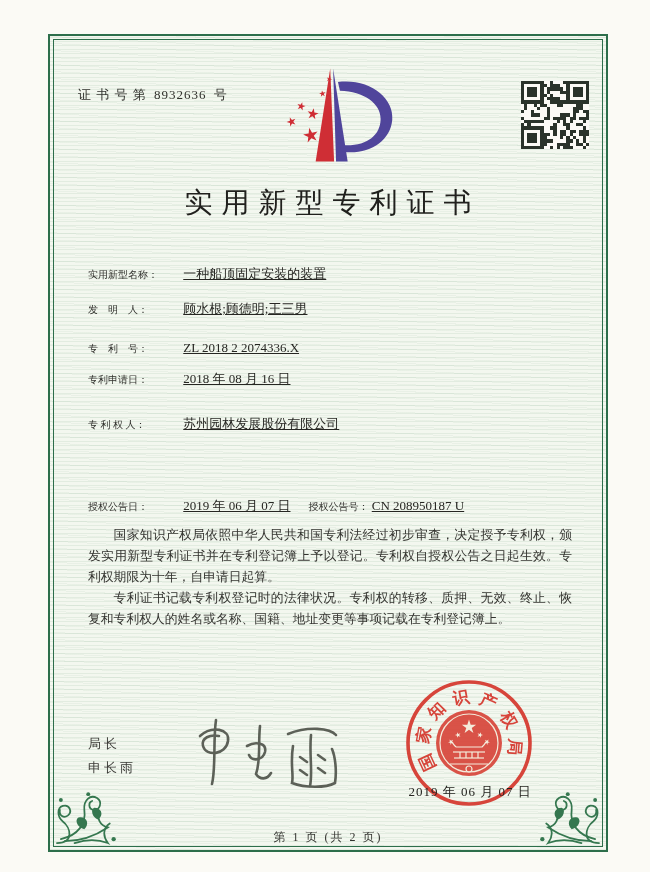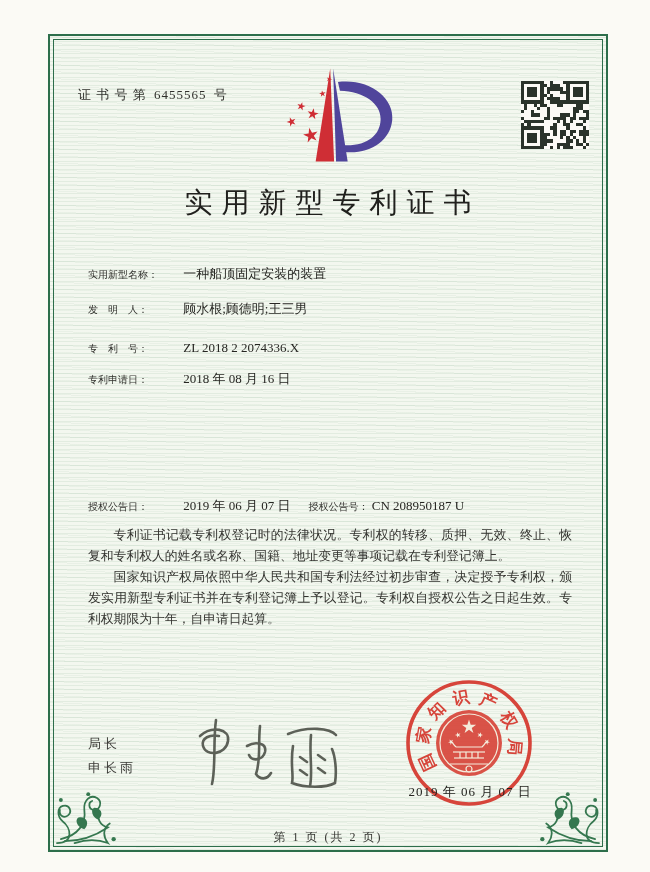--- a/index.html
+++ b/index.html
@@ -28,21 +28,21 @@
   .certno .num{margin:0 3px;}
   .logo{left:224px;top:28px;width:126px;height:106px;}
   .qr{left:471px;top:45px;width:68px;height:68px;}
   .title{
     left:0;top:148px;width:100%;text-align:center;
     font-size:28px;letter-spacing:9px;text-indent:9px;
     font-weight:400;color:#20201d;
   }
   .row{position:absolute;left:38px;white-space:nowrap;font-size:13px;}
   .lbl{display:inline-block;width:92px;font-size:10px;color:#30302c;}
-  .val{font-size:13px;color:#262622;}
+  .val{font-size:13px;color:#262622;text-decoration:underline;}
   .grantdate{display:inline-block;width:122px;}
   .paras{
     left:38px;top:489px;width:484px;
     font-size:12.8px;line-height:21px;color:#33332f;text-align:justify;
   }
   .paras p{margin:0;text-indent:2em;}
   .signer{left:38px;font-family:Liberation Sans, sans-serif;font-size:13px;letter-spacing:3px;color:#3a3a36;}
   .signature{left:140px;top:676px;width:172px;height:82px;}
   .seal{left:354px;top:642px;width:130px;height:130px;opacity:.93;}
   .sealdate{left:347px;top:747px;width:146px;text-align:center;font-size:13px;letter-spacing:1px;color:#23231f;}
@@ -51,21 +51,21 @@
   .orn-br{right:5px;bottom:5px;}
   .orn-bl{left:5px;bottom:5px;transform:scaleX(-1);}
 </style>
 </head>
 <body>
 
 <div class="cert">
 
   <div class="abs certno">
     <span>证 书 号 第</span>
-    <span class="num">6455565</span>
+    <span class="num">8932636</span>
     <span>号</span>
   </div>
 
   <svg class="abs logo" viewBox="0 0 130 106">
     <defs>
       <path id="star" d="M0,-1 L0.2245,-0.309 L0.9511,-0.309 L0.3633,0.118 L0.5878,0.809 L0,0.382 L-0.5878,0.809 L-0.3633,0.118 L-0.9511,-0.309 L-0.2245,-0.309 Z"></path>
     </defs>
 
     <polygon points="58,3 62,99 43,99" fill="#cf2e35"></polygon>
 
@@ -329,30 +329,34 @@
     <span class="val">顾水根;顾德明;王三男</span>
   </div>
   <div class="row" style="top:304px">
     <span class="lbl">专　利　号：</span>
     <span class="val">ZL 2018 2 2074336.X</span>
   </div>
   <div class="row" style="top:334px">
     <span class="lbl">专利申请日：</span>
     <span class="val">2018 年 08 月 16 日</span>
   </div>
+  <div class="row" style="top:379px">
+    <span class="lbl">专 利 权 人：</span>
+    <span class="val">苏州园林发展股份有限公司</span>
+  </div>
   <div class="row" style="top:461px">
     <span class="lbl">授权公告日：</span>
     <span class="val grantdate">2019 年 06 月 07 日</span>
     <span class="lbl" style="width:auto;">授权公告号：</span>
     <span class="val">CN 208950187 U</span>
   </div>
 
   <div class="abs paras">
+    <p>国家知识产权局依照中华人民共和国专利法经过初步审查，决定授予专利权，颁发实用新型专利证书并在专利登记簿上予以登记。专利权自授权公告之日起生效。专利权期限为十年，自申请日起算。</p>
     <p>专利证书记载专利权登记时的法律状况。专利权的转移、质押、无效、终止、恢复和专利权人的姓名或名称、国籍、地址变更等事项记载在专利登记簿上。</p>
-    <p>国家知识产权局依照中华人民共和国专利法经过初步审查，决定授予专利权，颁发实用新型专利证书并在专利登记簿上予以登记。专利权自授权公告之日起生效。专利权期限为十年，自申请日起算。</p>
   </div>
 
   <div class="abs signer" style="top:699px">局长</div>
   <div class="abs signer" style="top:723px">申长雨</div>
 
   <svg class="abs signature" viewBox="0 0 172 82">
     <g fill="none" stroke="#44483f" stroke-width="2.6" stroke-linecap="round" opacity="0.85">
       <path d="M26,8 C23,28 26,56 22,72"></path>
       <path d="M10,24 C22,13 40,17 38,29 C36,43 16,45 13,34 C11,26 20,22 29,24"></path>
       <path d="M70,14 C68,32 71,48 66,62 C70,68 77,68 81,61"></path>

